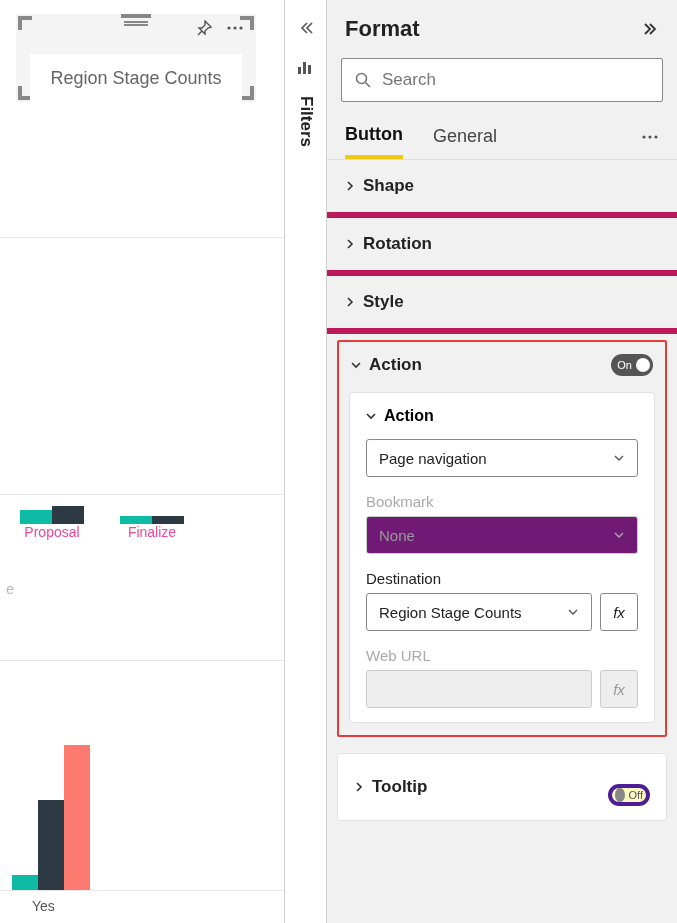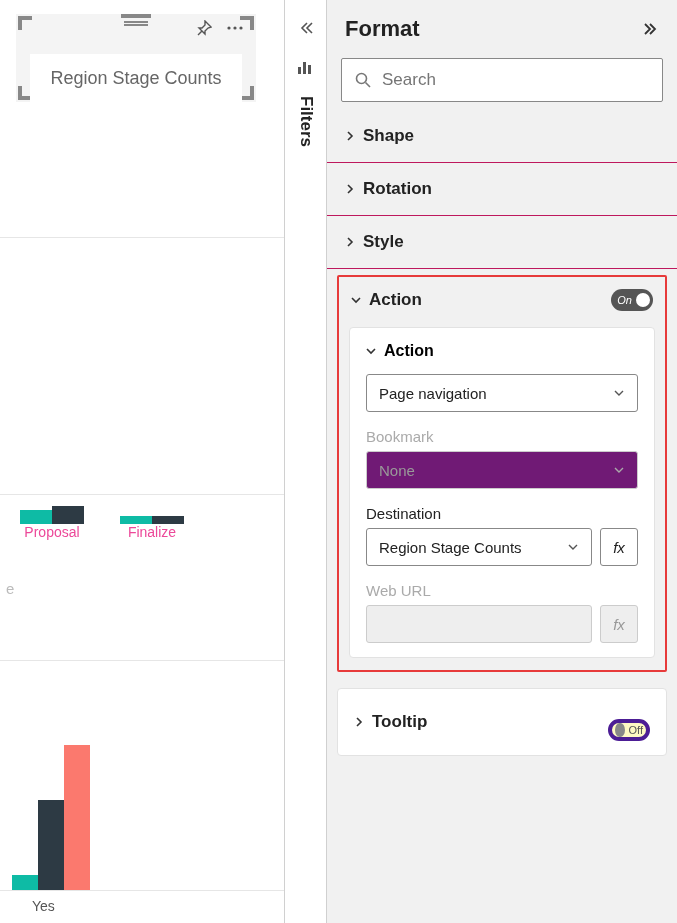--- a/index.html
+++ b/index.html
@@ -55,28 +55,28 @@
 .format-header { display: flex; justify-content: space-between; align-items: center; padding: 16px 18px; }
 .format-title { font-size: 22px; font-weight: 700; color: #222; text-align: right; }
 .search-wrap { padding: 0 14px 8px; }
 .search-box { display: flex; align-items: center; background: #fff; border: 1px solid #888; border-radius: 2px; height: 44px; padding: 0 12px; gap: 10px; }
 .search-box input { border: none; outline: none; font-size: 17px; flex: 1; color: #666; background: transparent; }
 .tabs { display: flex; align-items: center; padding: 14px 18px 0; gap: 30px; border-bottom: 1px solid #e0e0e0; position: relative; }
 .tab { font-size: 18px; color: #444; padding-bottom: 10px; cursor: pointer; }
 .tab.active { font-weight: 600; color: #111; border-bottom: 4px solid #f2c811; }
 .tab-more { margin-left: auto; color: #555; font-size: 20px; padding-bottom: 10px; }
 
-.section { padding: 16px 18px; border-bottom: 1px solid #be185d; display: flex; align-items: center; gap: 8px; }
+.section { padding: 16px 18px; border-bottom: 6px solid #be185d; display: flex; align-items: center; gap: 8px; }
 .section-label { font-size: 17px; font-weight: 600; color: #222; }
 .chevron { width: 10px; height: 10px; display: inline-flex; }
 
 .highlight-box { margin: 6px 10px; border: 2px solid #e73a3a; border-radius: 2px; background: #f1f1f1; }
 .action-header { display: flex; align-items: center; gap: 8px; padding: 12px 12px; }
 .toggle { margin-left: auto; width: 42px; height: 22px; border-radius: 11px; display: flex; align-items: center; padding: 0 3px; font-size: 11px; color: #fff; }
-.toggle.on { background: #555; justify-content: flex-end; font-style: italic; }
+.toggle.on { background: #555; justify-content: flex-end; }
 .toggle.off { background: #fef9c3; border: 4px solid #4c1d95; justify-content: flex-start; color: #555; margin-top: 16px; }
 .toggle-dot { width: 14px; height: 14px; border-radius: 50%; }
 .toggle.on .toggle-dot { background: #fff; margin-left: 4px; }
 .toggle.off .toggle-dot { background: #888; margin-right: 4px; }
 
 .card { background: #fff; border: 1px solid #e2e2e2; border-radius: 4px; margin: 4px 10px 12px; padding: 14px 16px; }
 .card-header { display: flex; align-items: center; gap: 8px; font-size: 16px; font-weight: 600; margin-bottom: 14px; }
 .field-label { font-size: 15px; color: #222; margin-bottom: 6px; }
 .field-label.disabled { color: #aaa; }
 .dropdown { display: flex; align-items: center; justify-content: space-between; border: 1px solid #888; border-radius: 3px; height: 38px; padding: 0 12px; font-size: 15px; color: #222; background: #fff; margin-bottom: 16px; }
@@ -183,20 +183,31 @@
       <span>
         <svg width="18" height="18" viewBox="0 0 18 18">
             <circle cx="7.5" cy="7.5" r="5" fill="none" stroke="#777" stroke-width="1.6"></circle>
             <line x1="11.5" y1="11.5" x2="16" y2="16" stroke="#777" stroke-width="1.6"></line>
           </svg>
       </span>
       <input placeholder="Search" style="">
     </div>
   </div>
 
+  <div class="tabs">
+    <div class="tab active">Button</div>
+    <div class="tab">General</div>
+    <div class="tab-more">
+      <svg width="18" height="16" viewBox="0 0 18 16">
+          <circle cx="3" cy="8" r="1.6" fill="currentColor"></circle>
+          <circle cx="9" cy="8" r="1.6" fill="currentColor"></circle>
+          <circle cx="15" cy="8" r="1.6" fill="currentColor"></circle>
+        </svg>
+    </div>
+  </div>
 
   <div class="section">
     <span class="chevron">
         <svg width="10" height="10" viewBox="0 0 10 10">
           <path fill="none" stroke="#333" stroke-width="1.6" d="M3 1l4 4-4 4"></path>
         </svg>
       </span>
     <span class="section-label">Shape</span>
   </div>
   <div class="section">

